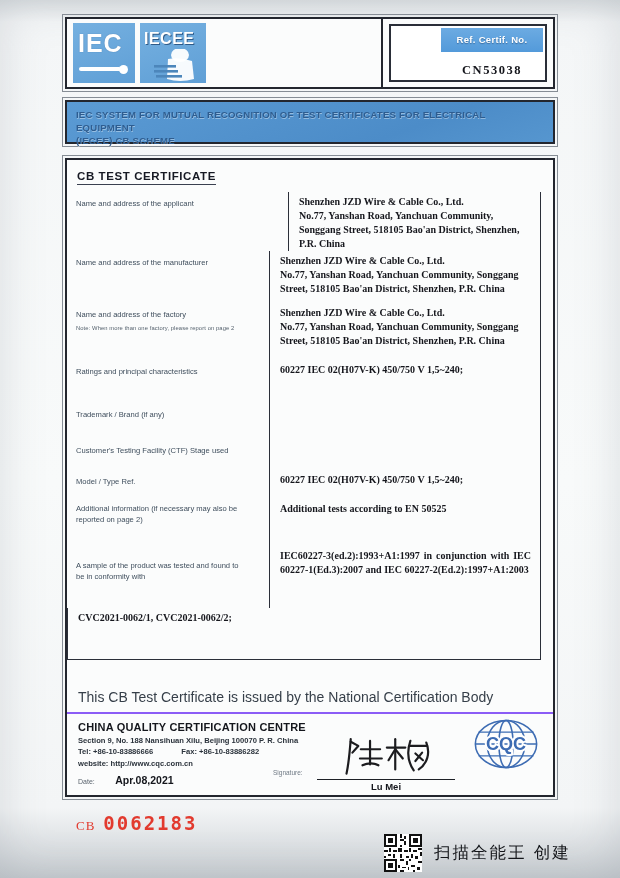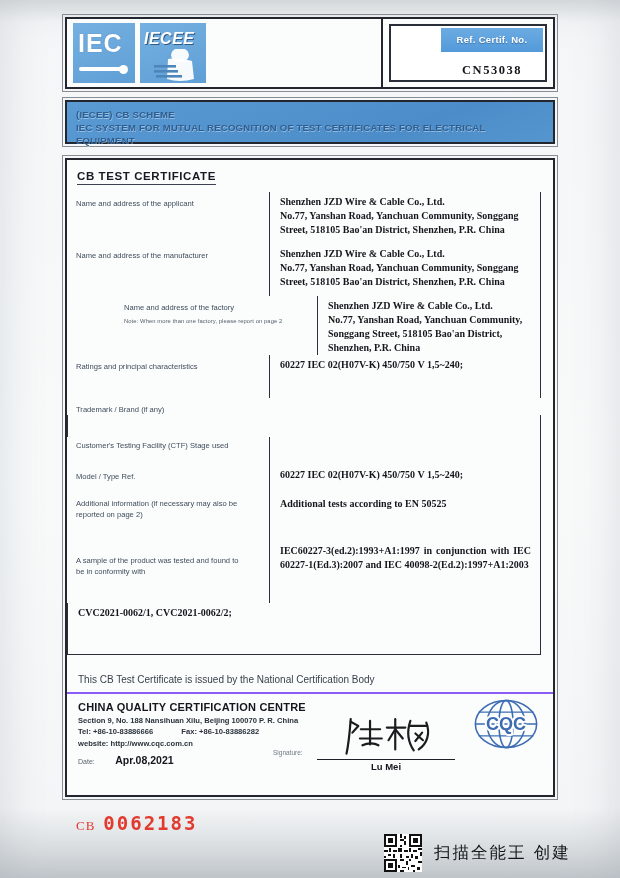--- a/index.html
+++ b/index.html
@@ -20,21 +20,21 @@
   
   .header{ position:absolute; left:62px; top:14px; width:496px; height:78px; }
   .header .inner{ display:flex; }
   .logo-cell{ width:316px; display:flex; align-items:center; gap:5px; padding:4px 6px; border-right:2px solid #23262e; }
   .logo-sq{ width:62px; height:60px; background:linear-gradient(160deg,#75b0e0,#5f9fd6); position:relative; color:#fff; overflow:hidden; }
   .iec-txt{ font-weight:bold; font-size:25px; letter-spacing:1px; position:absolute; left:5px; top:6px;
             text-shadow:0 0 1px #3d6fa3; }
   .iec-bar{ position:absolute; left:6px; bottom:12px; width:42px; height:4px; background:#fff; border-radius:2px; }
   .iec-dot{ position:absolute; left:46px; bottom:9px; width:9px; height:9px; background:#fff; border-radius:50%; }
   .iecee-sq{ width:66px; }
-  .iecee-txt{ font-style:italic; font-weight:bold; font-size:16px; position:absolute; left:4px; top:7px;
+  .iecee-txt{ font-weight:bold; font-size:16px; position:absolute; left:4px; top:7px;
               text-shadow:1px 1px 0 #2e5a88; letter-spacing:.5px; }
   .ref-cell{ flex:1; padding:5px 6px; }
   .ref-box{ border:2px solid #2a2e38; height:100%; background:#fff; text-align:center;padding-left:48px; }
   .ref-head{ margin:2px; height:24px; background:linear-gradient(180deg,#6cabe2,#539ada);
              color:#fff; font-weight:bold; font-size:9.5px; line-height:24px; letter-spacing:.3px;
              text-shadow:0 1px 1px rgba(30,60,100,.5); }
   .ref-val{ font-family:"Liberation Serif", serif; font-weight:bold; font-size:12.5px; letter-spacing:1.5px;
             color:#15161c; margin-top:11px; }
 
   
@@ -51,27 +51,27 @@
   .rows{ margin-top:7px; }
   .row{ display:flex; }
   .lbl{ width:202px; padding:6px 30px 0 9px; font-size:7.6px; color:#3f4e5d; line-height:1.45; }
   .note{ font-size:5.8px; color:#55616d; margin-top:4px; letter-spacing:.1px; }
   .val{ flex:1; margin-right:12px; border-left:1.5px solid #2b2f39; border-right:1.5px solid #2b2f39;
         padding:3px 9px 0 10px; font-family:"Liberation Serif", serif; font-weight:bold; font-size:10px;
         line-height:1.4; color:#15161c; }
   .row.first .val{ border-top:1.5px solid #2b2f39; }
   .row.last  .val{ border-bottom:1.5px solid #2b2f39; }
   .just{ text-align:justify; }
-  .r0{ min-height:30px; } .r1{ min-height:52px; } .r2{ min-height:52px; } .r3{ min-height:57px;padding-left:48px; }
-  .r4{ min-height:43px; } .r5{ min-height:39px;flex-direction:column; } .r6{ min-height:28px; } .r7{ min-height:29px; }
+  .r0{ min-height:30px; } .r1{ min-height:52px;gap:19px; } .r2{ min-height:52px; } .r3{ min-height:57px; }
+  .r4{ min-height:43px; } .r5{ min-height:39px; } .r6{ min-height:28px; } .r7{ min-height:29px; }
   .r8{ min-height:47px; } .r9{ min-height:62px; } .r10{ min-height:52px; }
   .r0 .lbl{ padding-top:10px; } .r8 .lbl{ padding-top:4px; } .r9 .lbl{ padding-top:14px; }
   .r6 .lbl,.r10 .lbl{ padding-top:3px; }
 
-  .issued-line{ margin:19px 0 0 11px; font-size:10px; color:#363f49; }
+  .issued-line{ margin:29px 0 0 11px; font-size:14px; color:#363f49; }
 
   
   .footer{ position:relative; margin-top:7px; border-top:2px solid #8b5cf6; height:85px; }
   .f-name{ margin:7px 0 2px 11px; font-weight:bold; font-size:11px; color:#14161c; letter-spacing:.2px; }
   .f-small{ margin-left:11px; font-weight:bold; font-size:7.6px; color:#2a323b; line-height:1.5; }
   .f-telfax span+span{ margin-left:26px; }
   .f-date{ position:absolute; left:11px; bottom:9px; }
   .f-date .dlab{ font-size:7px; color:#5a646e; margin-right:16px; }
   .f-date .dval{ font-weight:bold; font-size:10.5px; color:#14161c; }
   .sig-block{ position:absolute; right:98px; bottom:5px; width:138px; text-align:center; }
@@ -115,22 +115,22 @@
         <div class="ref-box">
           <div class="ref-head">Ref. Certif. No.</div>
           <div class="ref-val">CN53038</div>
         </div>
       </div>
     </div>
   </div>
 
   <div class="banner dbl">
     <div class="inner">
+      <div class="banner-text">IEC SYSTEM FOR MUTUAL RECOGNITION OF TEST CERTIFICATES FOR ELECTRICAL EQUIPMENT</div>
       <div class="banner-text">(IECEE) CB SCHEME</div>
-      <div class="banner-text">IEC SYSTEM FOR MUTUAL RECOGNITION OF TEST CERTIFICATES FOR ELECTRICAL EQUIPMENT</div>
     </div>
   </div>
 
   <div class="main dbl">
     <div class="inner">
       <div class="cert-title">CB TEST CERTIFICATE</div>
 
       <div class="rows">
 
 
@@ -181,21 +181,21 @@
           <div class="val">60227 IEC 02(H07V-K) 450/750 V 1,5~240;</div>
         </div>
 
         <div class="row r8">
           <div class="lbl">Additional information (if necessary may also be reported on page 2)</div>
           <div class="val">Additional tests according to EN 50525</div>
         </div>
 
         <div class="row r9">
           <div class="lbl">A sample of the product was tested and found to be in conformity with</div>
-          <div class="val just">IEC60227-3(ed.2):1993+A1:1997 in conjunction with IEC 60227-1(Ed.3):2007 and IEC 40098-2(Ed.2):1997+A1:2003</div>
+          <div class="val just">IEC60227-3(ed.2):1993+A1:1997 in conjunction with IEC 60227-1(Ed.3):2007 and IEC 60227-2(Ed.2):1997+A1:2003</div>
         </div>
 
         <div class="row r10 last">
           <div class="val">CVC2021-0062/1, CVC2021-0062/2;</div>
         </div>
       </div>
 
       <div class="issued-line">This CB Test Certificate is issued by the National Certification Body</div>
 
       <div class="footer">

